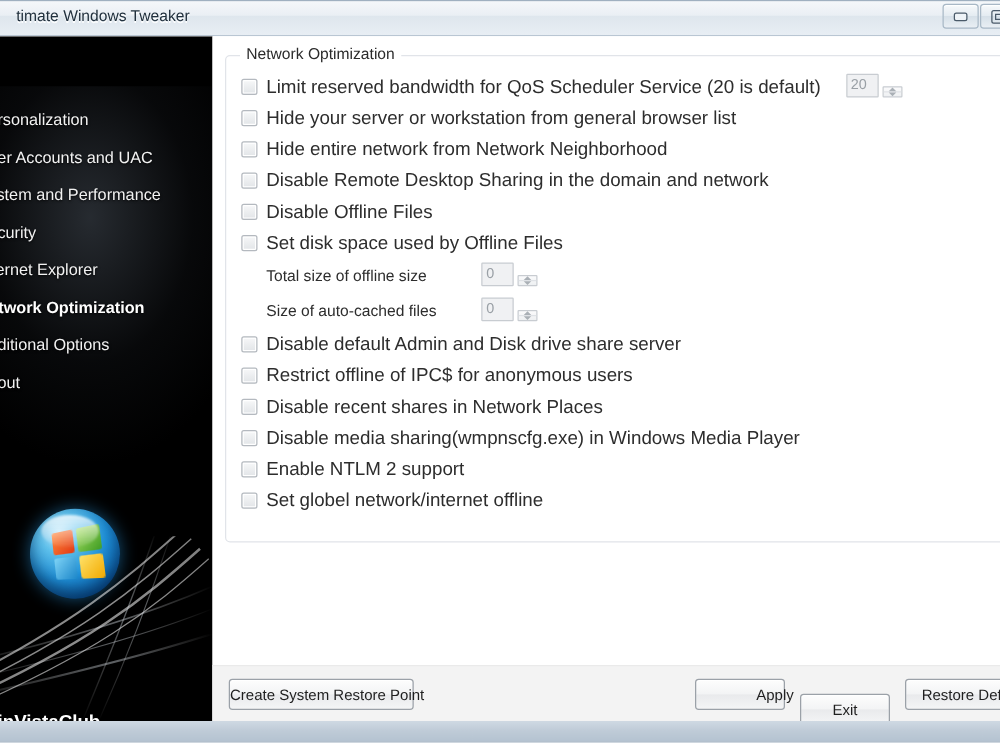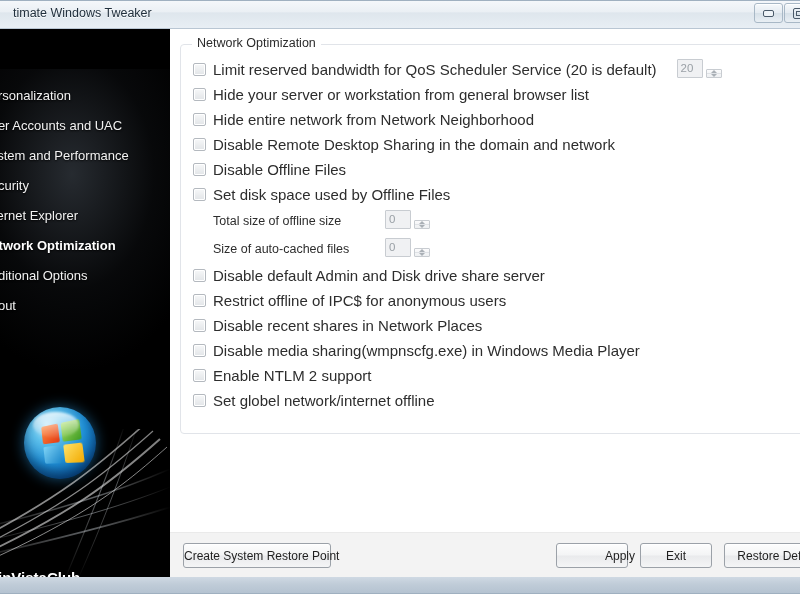--- a/index.html
+++ b/index.html
@@ -292,21 +292,21 @@
     border-radius: 3px;
     font-family: "Liberation Sans", sans-serif;
     font-size: 12px;
     color: #1f1f1f;
     box-shadow: inset 0 1px 0 rgba(255,255,255,.95);
     white-space: nowrap;
     cursor: default;
   }
   #btn-restore-point { left: 13px; width: 148px; }
   #btn-apply   { left: 386px; width: 72px; padding-left: 48px; }
-  #btn-exit    { left: 470px; width: 72px; }
+  #btn-exit    { left: 470px; width: 72px; margin-top: 12px; }
   #btn-restore-defaults { left: 554px; width: 110px; }
 
   
   .frame-bottom {
     position: absolute;
     left: 0; bottom: 0; width: 848px; height: 16px;
     background: linear-gradient(to bottom, #cfd9e3 0%, #c0ccd8 45%, #b5c3d1 100%);
   }
 </style>
 </head>

